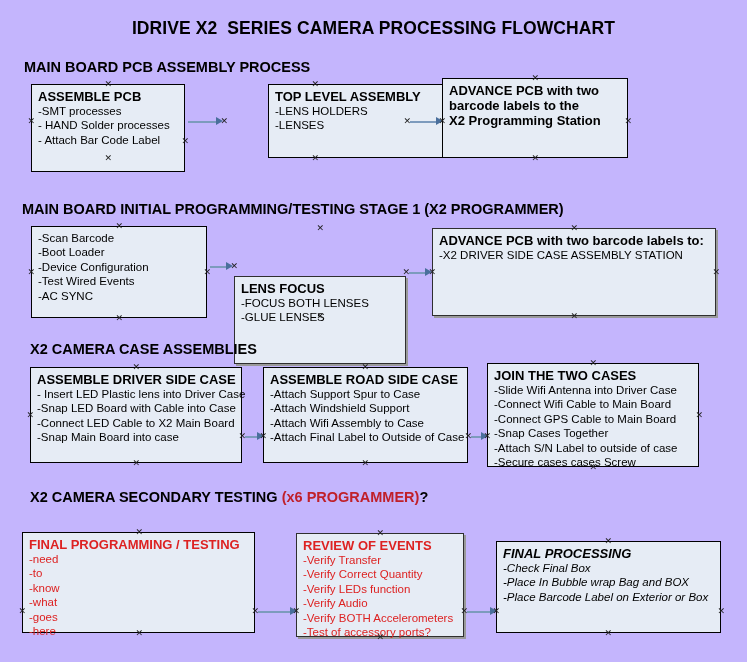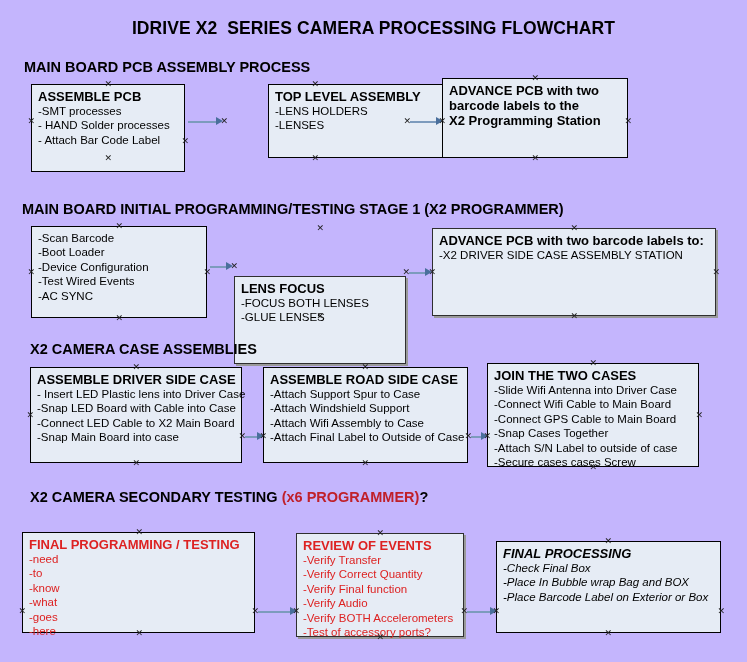--- a/index.html
+++ b/index.html
@@ -256,21 +256,21 @@
   <div class="anchor" style="left:22px; top:611px;"></div>
   <div class="anchor" style="left:255px; top:611px;"></div>
 
   <div class="conn" style="left:258px; top:611px; width:34px;"></div>
   <div class="conn-head" style="left:290px; top:607px;"></div>
 
   <div class="node shadow" style="left:296px; top:533px; width:168px; height:104px;">
     <div class="node-title red">REVIEW OF EVENTS</div>
     <div class="node-line red">-Verify Transfer</div>
     <div class="node-line red">-Verify Correct Quantity</div>
-    <div class="node-line red">-Verify Final function</div>
+    <div class="node-line red">-Verify LEDs function</div>
     <div class="node-line red">-Verify Audio</div>
     <div class="node-line red">-Verify BOTH Accelerometers</div>
     <div class="node-line red">-Test of accessory ports?</div>
   </div>
   <div class="anchor" style="left:380px; top:533px;"></div>
   <div class="anchor" style="left:380px; top:637px;"></div>
   <div class="anchor" style="left:296px; top:611px;"></div>
   <div class="anchor" style="left:464px; top:611px;"></div>
 
   <div class="conn" style="left:467px; top:611px; width:25px;"></div>

